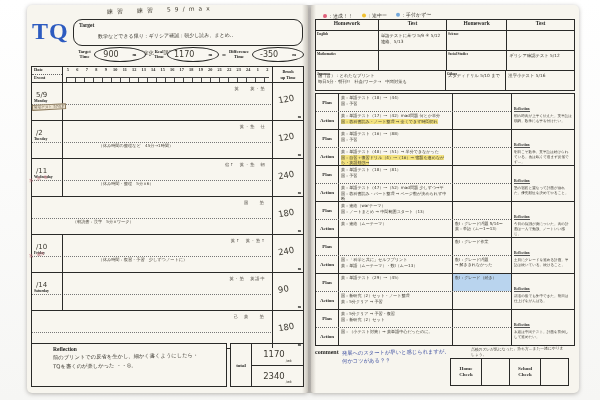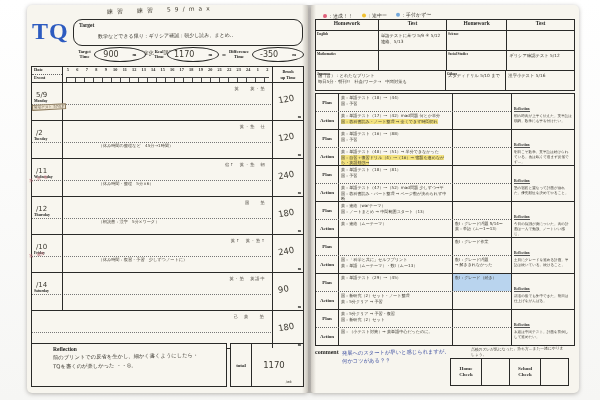--- a/index.html
+++ b/index.html
@@ -230,24 +230,20 @@
             <span class="tl-marks hand">宿↑　英・塾　朝</span>
           </div>
           <div class="lday-brush">
             <span class="bval hand">240</span>
             <span class="bm print">m</span>
           </div>
         </div>
 
         <div class="lday">
           <div class="dotline"></div>
-          <div class="lday-date">
-            <span class="ddate hand">/12</span>
-            <span class="dwd print">Thursday</span>
-          </div>
           <div class="lday-tl">
             <span class="tl-note hand">（朝読書：漢字　5分×ワーク）</span>
             <span class="tl-marks hand">国　　塾</span>
           </div>
           <div class="lday-brush">
             <span class="bval hand">180</span>
             <span class="bm print">m</span>
           </div>
         </div>
 
@@ -303,20 +299,24 @@
           <div class="refl-text hand">
             <span>前のプリントでの反省を生かし、細かく書くようにしたら・</span><br>
             <span>TQを書くのが楽しかった ・・◎。</span>
           </div>
         </div>
         <div class="totalwrap">
           <div class="total-label print">total</div>
           <div class="total-vals">
             <div class="tval">
               <span class="hand">1170</span>
+              <span class="tunit hand">/wk</span>
+            </div>
+            <div class="tval">
+              <span class="hand">2340</span>
               <span class="tunit hand">/wk</span>
             </div>
           </div>
         </div>
       </div>
     </div>
   </div>
 
   <div id="gutter"></div>
 

